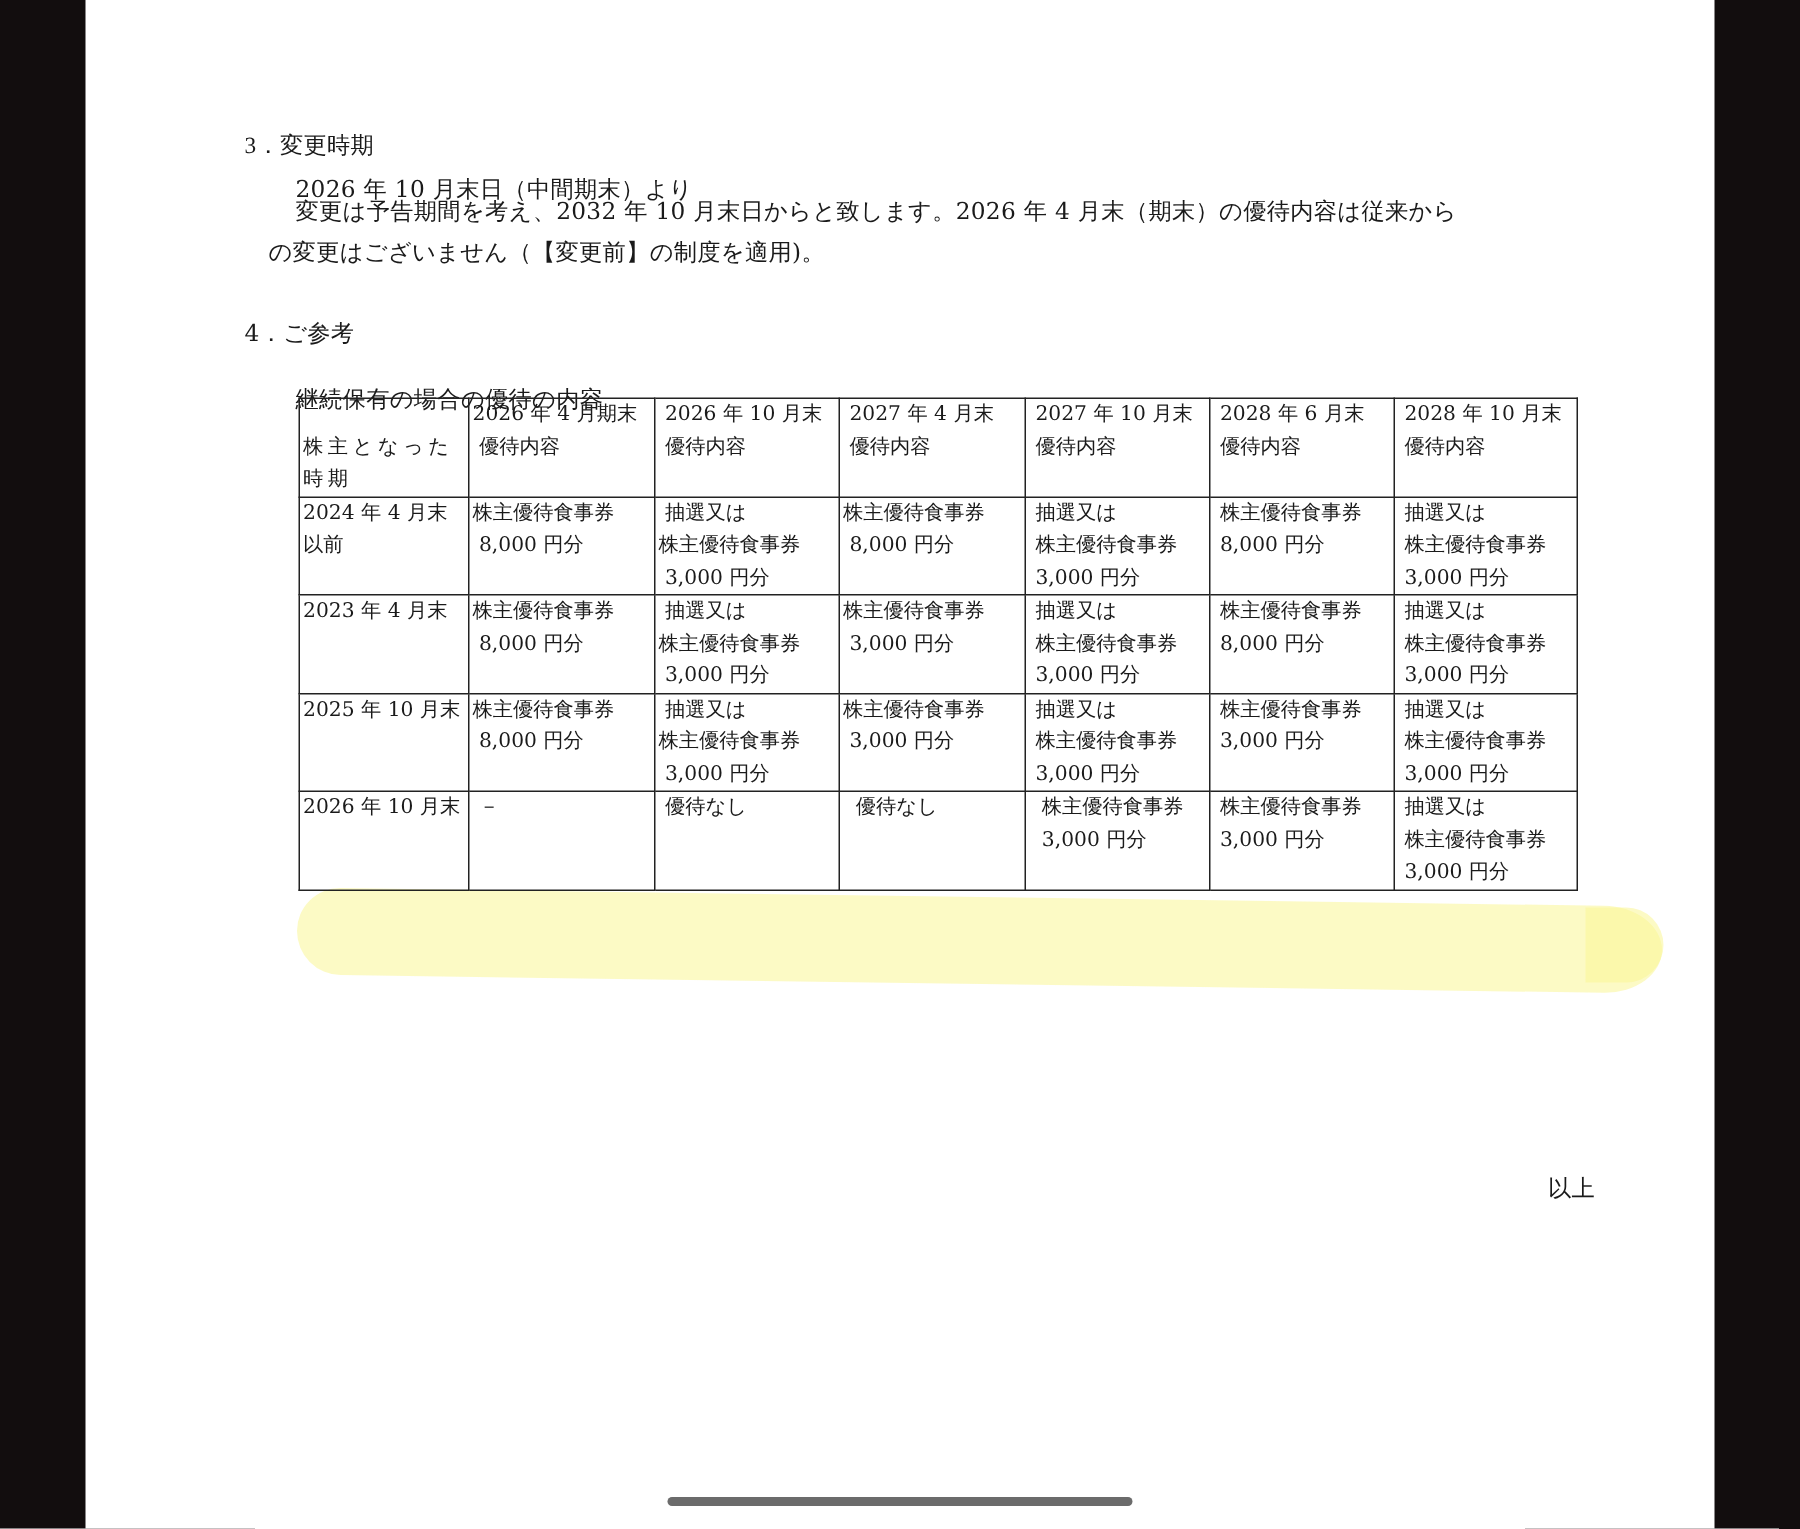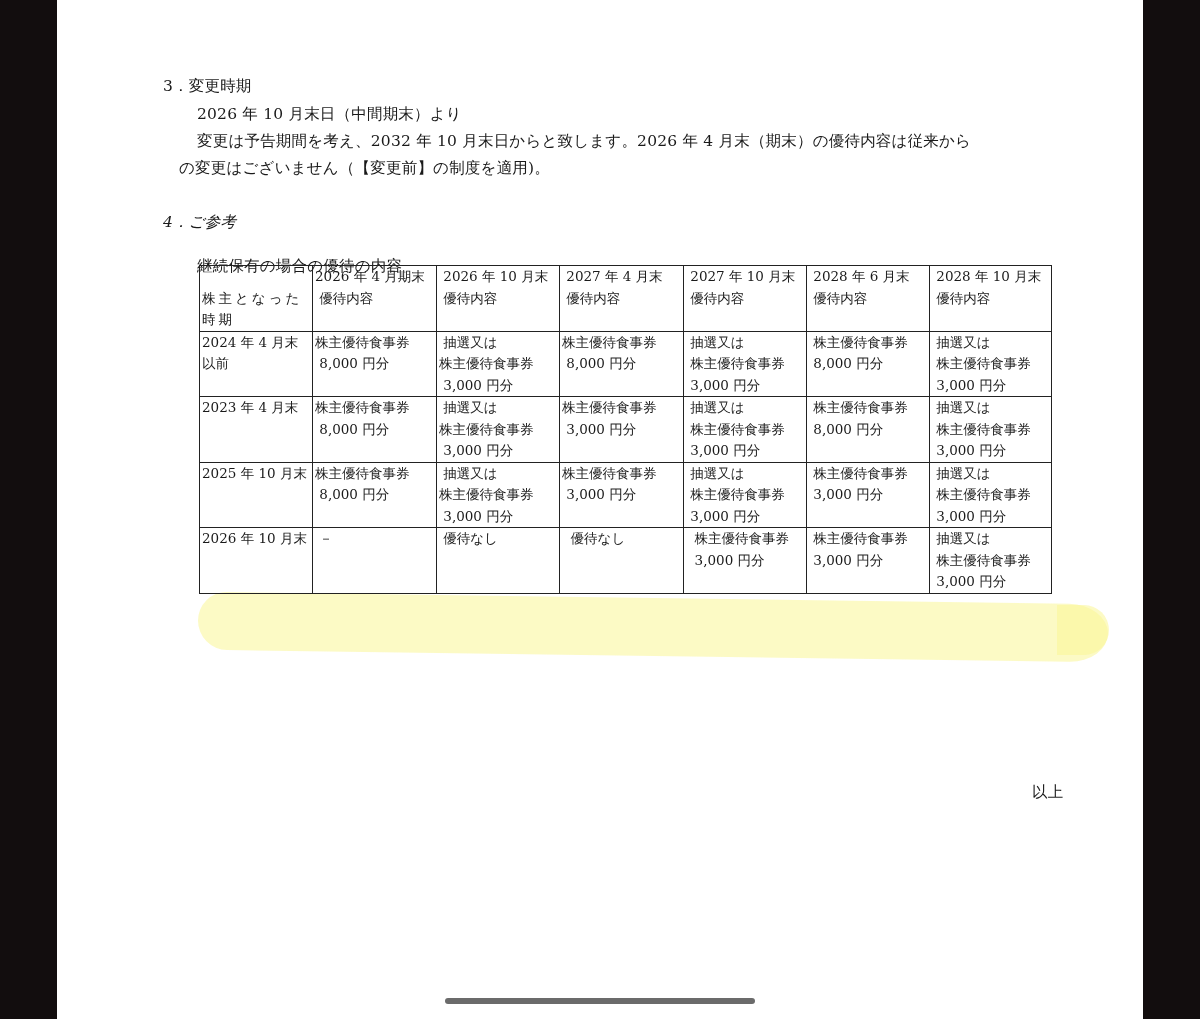--- a/index.html
+++ b/index.html
@@ -43,26 +43,26 @@
   table.benefits tr.head td { height: 63px; }
   .home-indicator {
     position: absolute; left: 445px; top: 998px; width: 310px; height: 6px;
     background: #6b6b6b; border-radius: 3px;
   }
 </style>
 </head>
 <body>
 
 <div class="page">
-  <div class="line" style="left:106px; top:76px;">3．変更時期</div>
-  <div class="line" style="left:140px; top:104px;">2026 年 10 月末日（中間期末）より</div>
+  <div class="line" style="left:106px; top:88px;font-family:Liberation Serif, serif;">3．変更時期</div>
+  <div class="line" style="left:140px; top:116px;">2026 年 10 月末日（中間期末）より</div>
   <div class="line" style="left:140px; top:131px;">変更は予告期間を考え、2032 年 10 月末日からと致します。2026 年 4 月末（期末）の優待内容は従来から</div>
   <div class="line" style="left:122px; top:158px;text-align:center;">の変更はございません（【変更前】の制度を適用)。</div>
 
-  <div class="line" style="left:106px; top:212px;font-style:italic;">4．ご参考</div>
+  <div class="line" style="left:106px; top:212px;">4．ご参考</div>
   <div class="line" style="left:140px; top:256px;">継続保有の場合の優待の内容</div>
 
   <div class="highlight"></div>
   <div class="highlight-tail"></div>
 
   <table class="benefits">
     <colgroup>
       <col style="width:113px">
         <col style="width:124px">
         <col style="width:123px">

